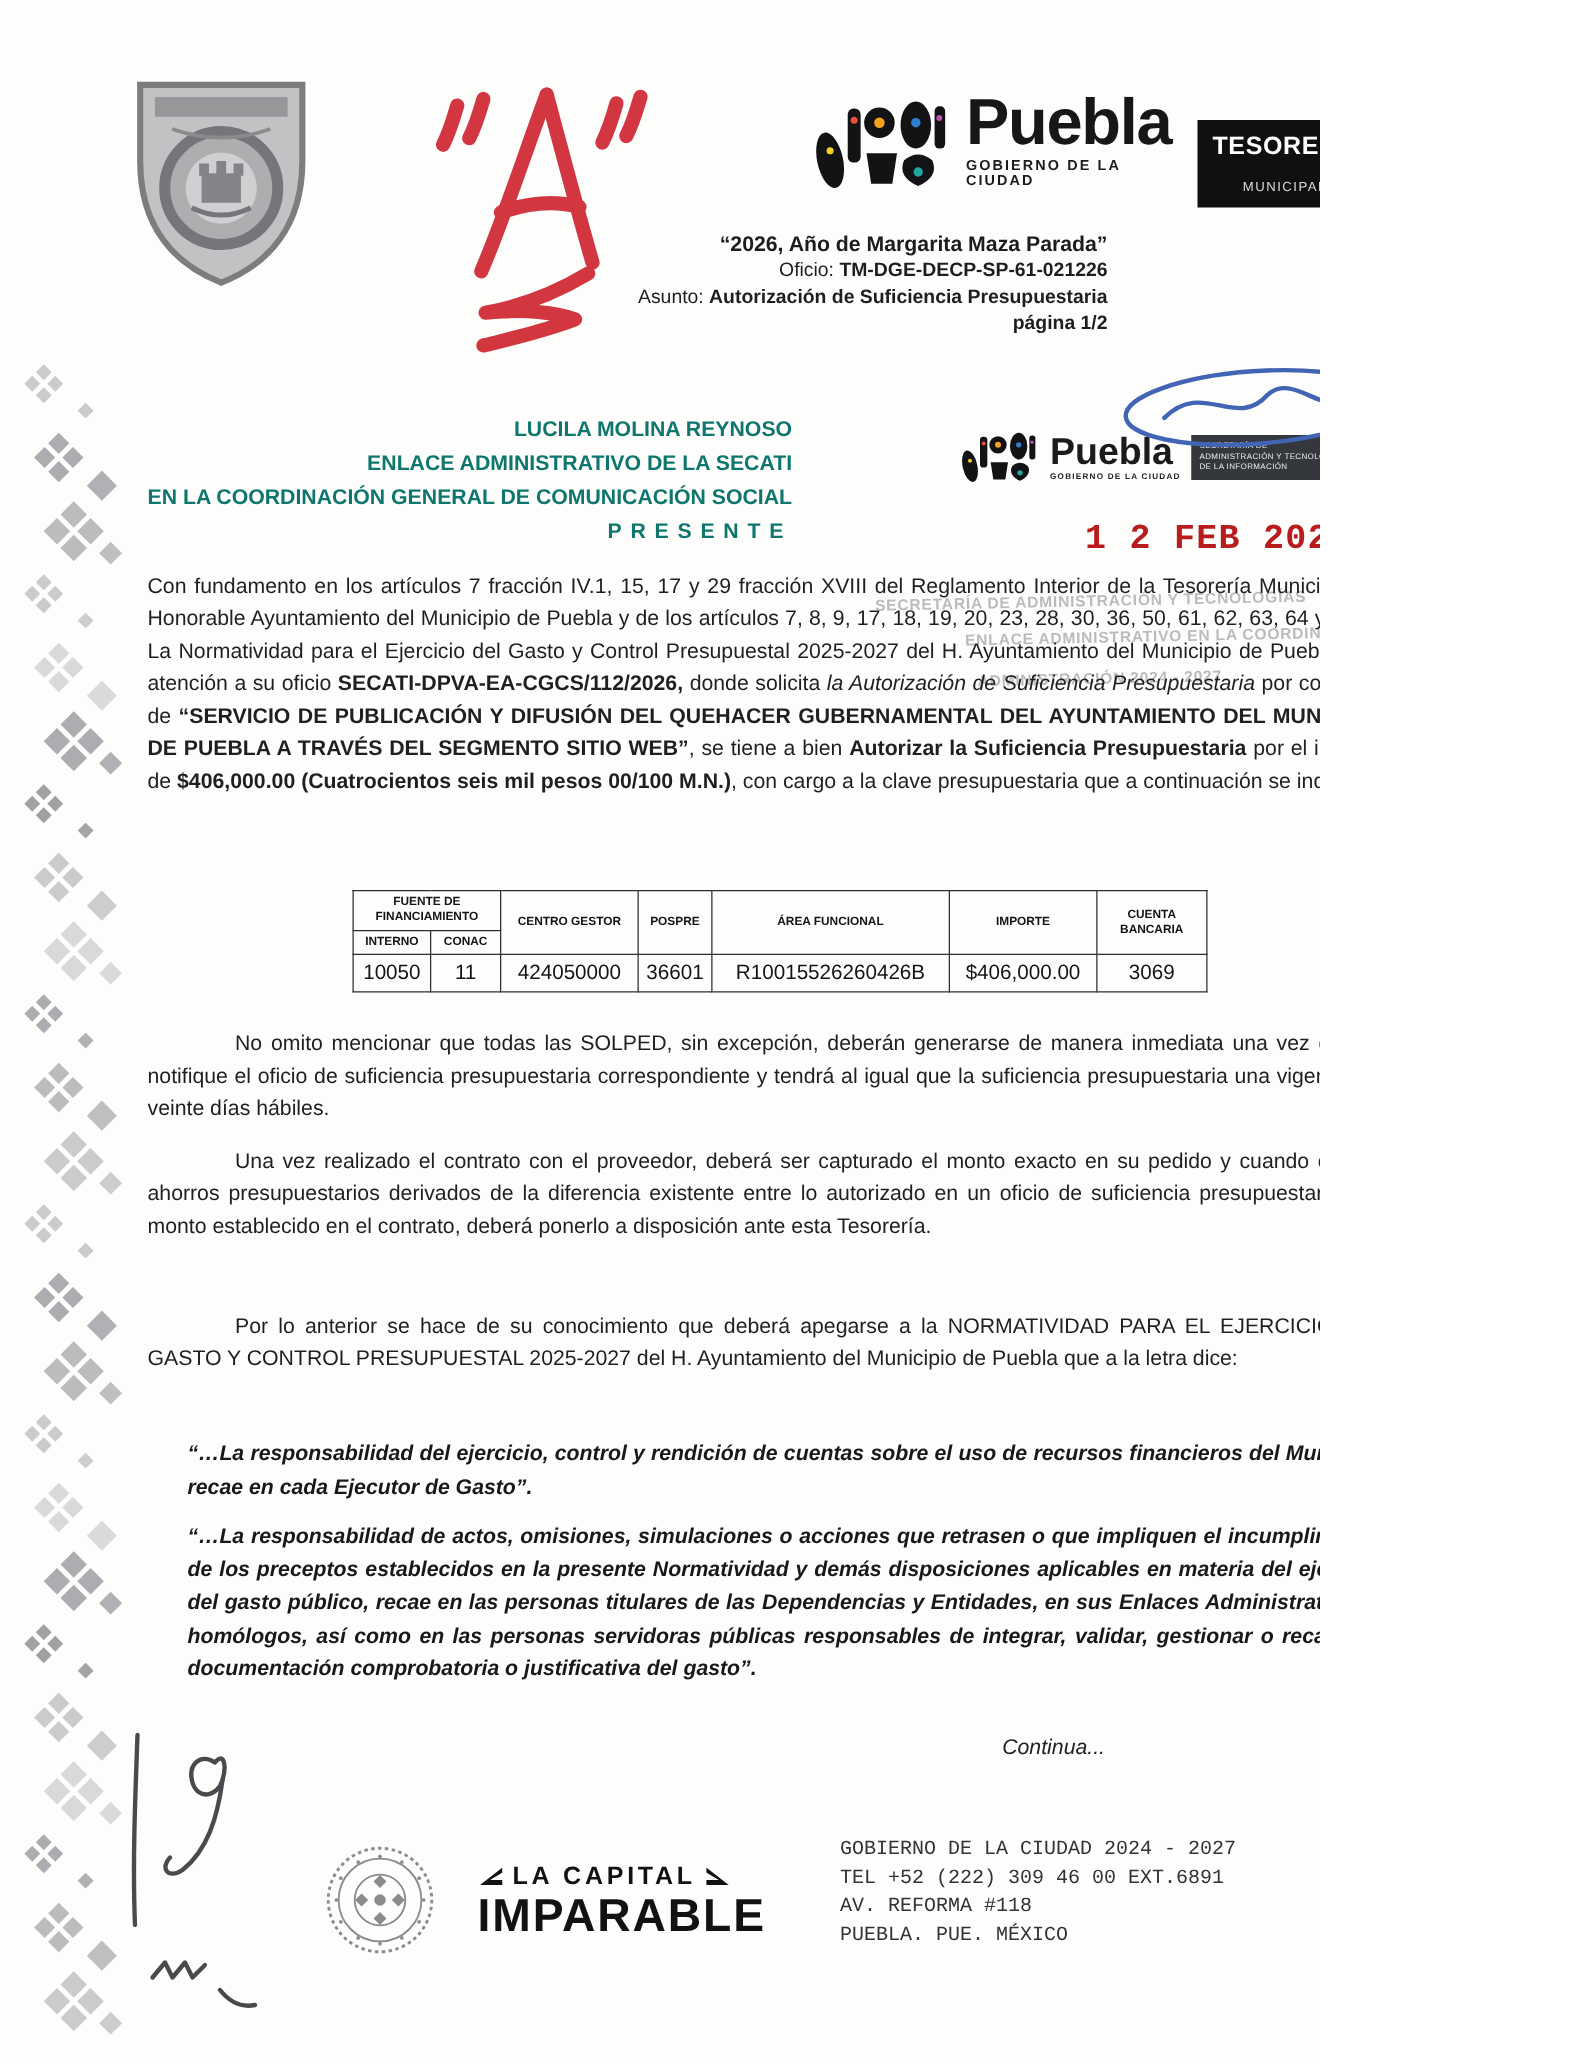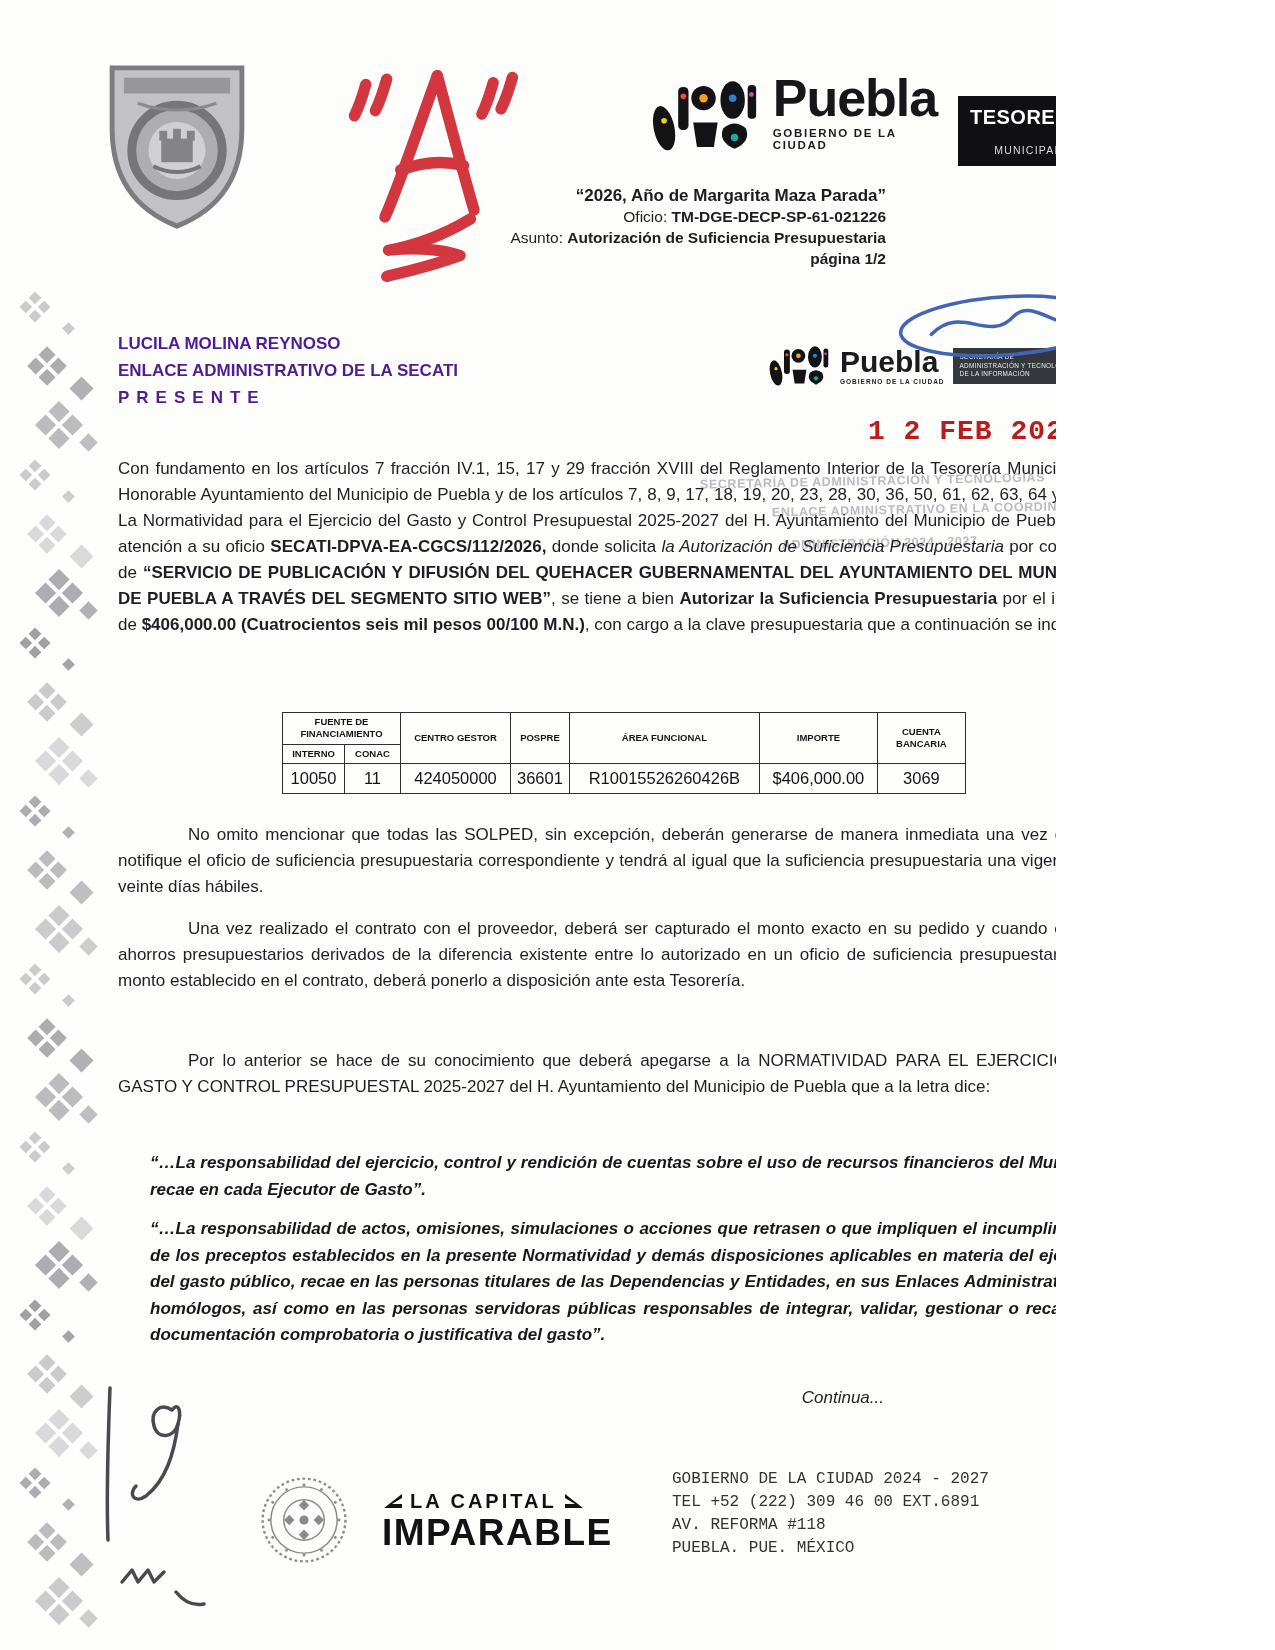--- a/index.html
+++ b/index.html
@@ -27,21 +27,21 @@
   .brand-name { font-size: 52px; font-weight: 800; letter-spacing: -1px; line-height: 1; color: #17171a; }
   .brand-sub { font-size: 11.5px; font-weight: 700; letter-spacing: 1.7px; margin-top: 3px; color: #1b1b1e; }
   .dept-box { background: #101013; color: #fff; padding: 10px 12px; margin-top: 24px; min-width: 132px; text-align: center; }
   .dept-1 { font-size: 20px; font-weight: 800; letter-spacing: .5px; }
   .dept-2 { font-size: 10.5px; letter-spacing: 1.2px; margin-top: 15px; color: #dcdcdc; }
 
   .header-meta { right: 170px; top: 186px; text-align: right; }
   .year-quote { font-size: 17px; font-weight: 700; color: #1c1c1f; }
   .meta-line { font-size: 15.5px; line-height: 21px; color: #1e1e21; }
 
-  .recipient { left: 118px; top: 330px; font-weight: 700; font-size: 17px; line-height: 27px; color: #4c1d95; }
+  .recipient { left: 118px; top: 330px; font-weight: 700; font-size: 17px; line-height: 27px; color: #0f766e; text-align: right; }
   .presente { letter-spacing: 7px; }
 
   
   .stamp { left: 768px; top: 298px; width: 350px; height: 165px; }
   .stamp-row { display: flex; align-items: center; gap: 8px; margin-top: 44px; }
   .talavera-sm { width: 64px; height: 48px; flex: 0 0 auto; }
   .stamp-name { font-size: 30px; font-weight: 800; line-height: 1; color: #1b1b1e; }
   .stamp-sub { font-size: 6.5px; font-weight: 700; letter-spacing: 1px; margin-top: 1px; }
   .stamp-box { background: #34383d; color: #ececec; font-size: 6.4px; line-height: 1.4; padding: 5px 7px; letter-spacing: .3px; }
   .stamp-date { position: absolute; left: 100px; top: 118px; font-family: "Liberation Mono", monospace; font-weight: 700; font-size: 28px; letter-spacing: 1px; color: #b91c1c; }
@@ -320,20 +320,21 @@
   <div class="abs header-meta">
     <div class="year-quote">“2026, Año de Margarita Maza Parada”</div>
     <div class="meta-line"><span>Oficio:</span> <span class="b">TM-DGE-DECP-SP-61-021226</span></div>
     <div class="meta-line"><span>Asunto:</span> <span class="b">Autorización de Suficiencia Presupuestaria</span></div>
     <div class="meta-line b">página 1/2</div>
   </div>
 
   <div class="abs recipient">
     <div>LUCILA MOLINA REYNOSO</div>
     <div>ENLACE ADMINISTRATIVO DE LA SECATI</div>
+    <div>EN LA COORDINACIÓN GENERAL DE COMUNICACIÓN SOCIAL</div>
     <div class="presente">PRESENTE</div>
   </div>
 
   <div class="abs stamp">
     <div class="stamp-row">
       <svg class="talavera-sm">
           <use href="#talavera"></use>
         </svg>
       <div>
         <div class="stamp-name">Puebla</div>

